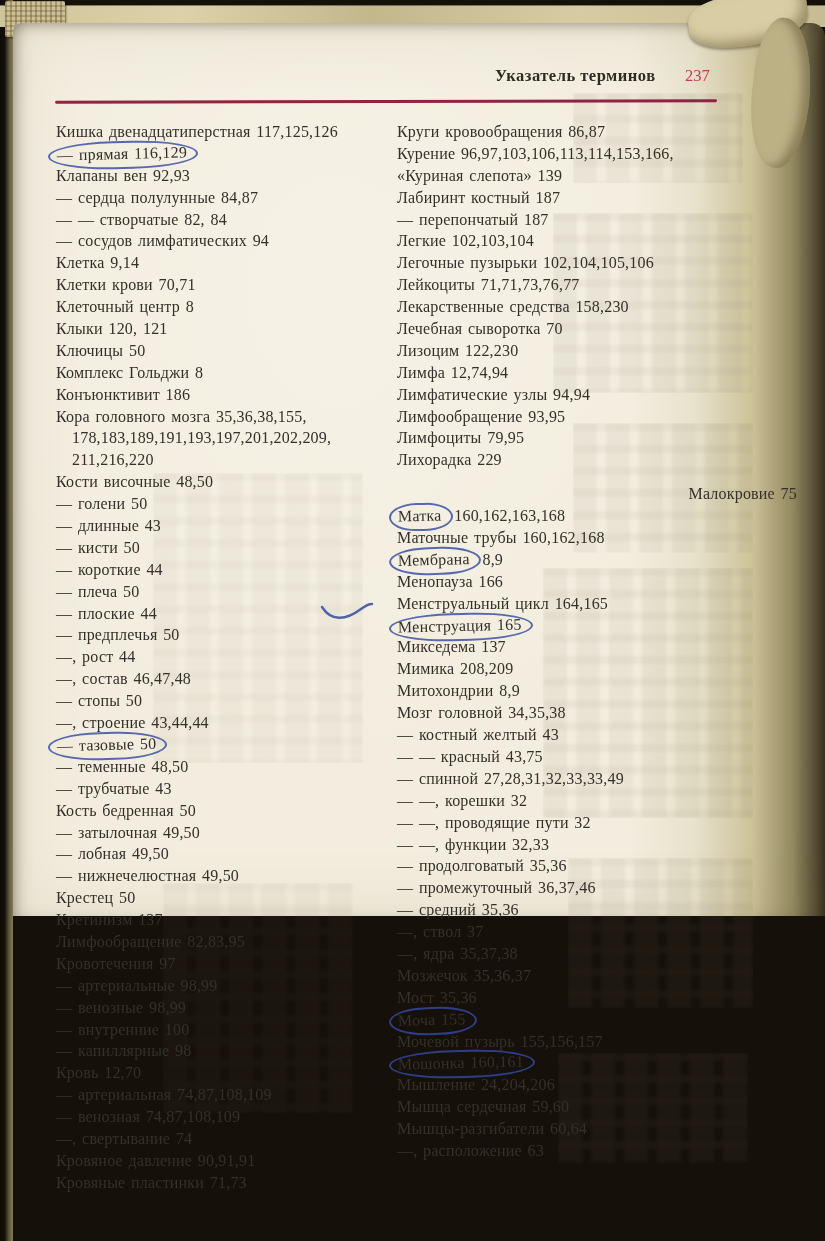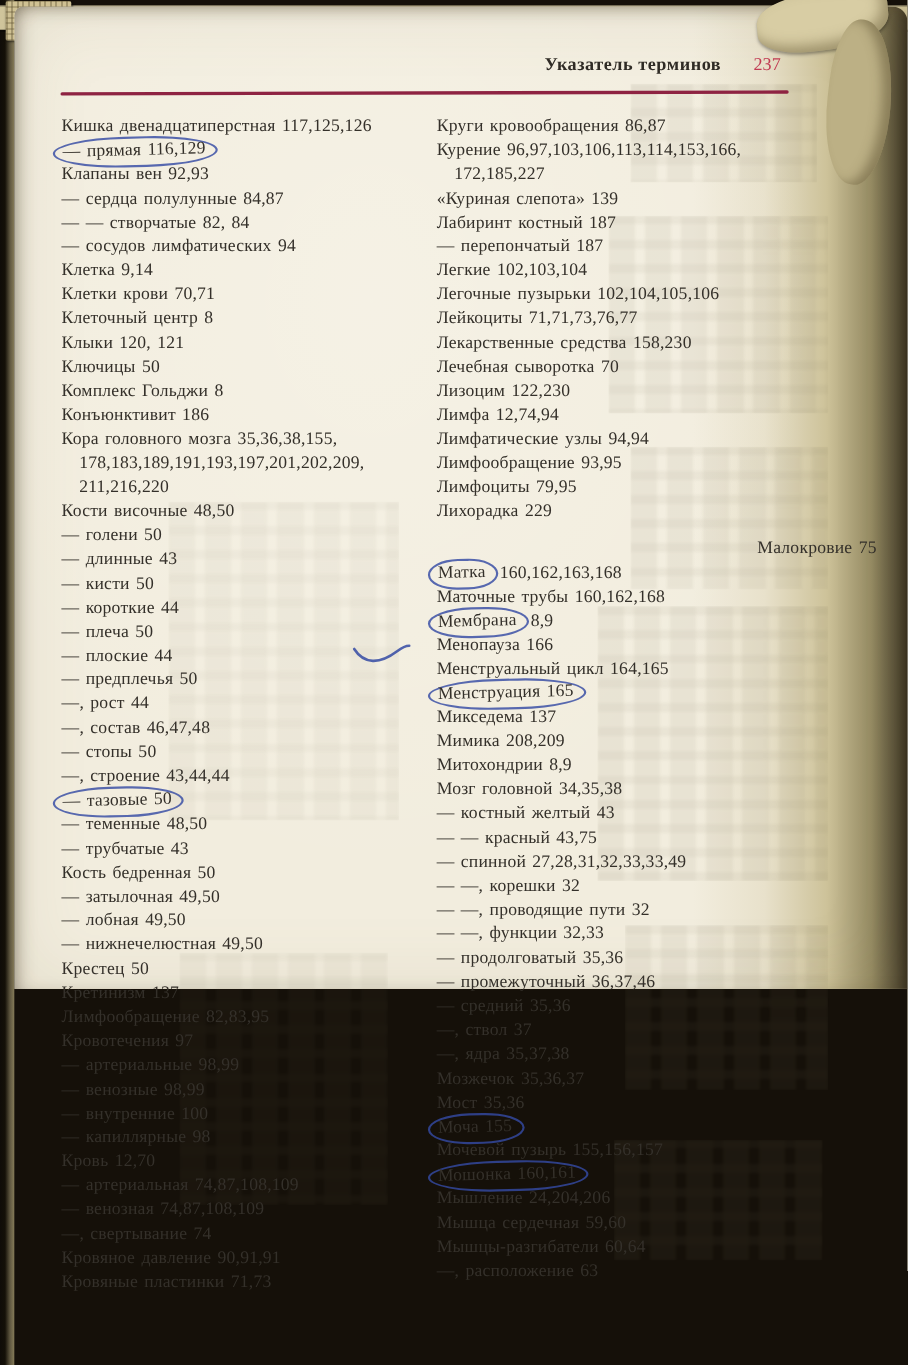--- a/index.html
+++ b/index.html
@@ -22,21 +22,21 @@
       #cfc193;
     border-radius:2px;box-shadow:1px 1px 2px rgba(0,0,0,.5);}
   
   .torn-a{position:absolute;left:688px;top:-6px;width:120px;height:52px;background:#d8cda4;
     border-radius:45% 25% 55% 35%;transform:rotate(-5deg);
     box-shadow:inset -6px -6px 12px rgba(110,96,60,.55), 0 2px 3px rgba(0,0,0,.35);}
   .torn-b{position:absolute;left:752px;top:18px;width:58px;height:150px;background:#bcb085;
     border-radius:40% 60% 45% 55%;transform:rotate(7deg);
     box-shadow:inset -8px 0 10px rgba(90,78,46,.5);}
   
-  .page{position:absolute;left:13px;top:6px;width:812px;height:893px;
+  .page{position:absolute;left:13px;top:23px;width:812px;height:893px;
     background:
       radial-gradient(ellipse at 40% 30%, rgba(255,255,250,.25), rgba(0,0,0,0) 60%),
       linear-gradient(90deg,#f2edde 0%,#f2edde 76%,#e8e1cb 84%,#cdc299 91%,#948a62 96%,#4e4630 99%,#332b1c 100%),
       #f1ecdc;
     border-radius:8px 14px 0 0;
     box-shadow:
       inset 10px 0 18px -10px rgba(60,50,30,.55),
       inset 0 10px 16px -10px rgba(90,78,48,.5),
       inset 0 0 70px rgba(140,124,84,.14);}
   
@@ -139,21 +139,20 @@
       <div class="line">Кровь 12,70</div>
       <div class="line">— артериальная 74,87,108,109</div>
       <div class="line">— венозная 74,87,108,109</div>
       <div class="line">—, свертывание 74</div>
       <div class="line">Кровяное давление 90,91,91</div>
       <div class="line">Кровяные пластинки 71,73</div>
     </div>
   <div class="col col-right" id="col-right">
       <div class="line">Круги кровообращения 86,87</div>
       <div class="line">Курение  96,97,103,106,113,114,153,166,</div>
-      <div class="line ind1">172,185,227</div>
       <div class="line">«Куриная слепота» 139</div>
       <div class="line">Лабиринт костный 187</div>
       <div class="line">— перепончатый 187</div>
       <div class="line">Легкие 102,103,104</div>
       <div class="line">Легочные пузырьки 102,104,105,106</div>
       <div class="line">Лейкоциты 71,71,73,76,77</div>
       <div class="line">Лекарственные средства 158,230</div>
       <div class="line">Лечебная сыворотка 70</div>
       <div class="line">Лизоцим 122,230</div>
       <div class="line">Лимфа 12,74,94</div>

